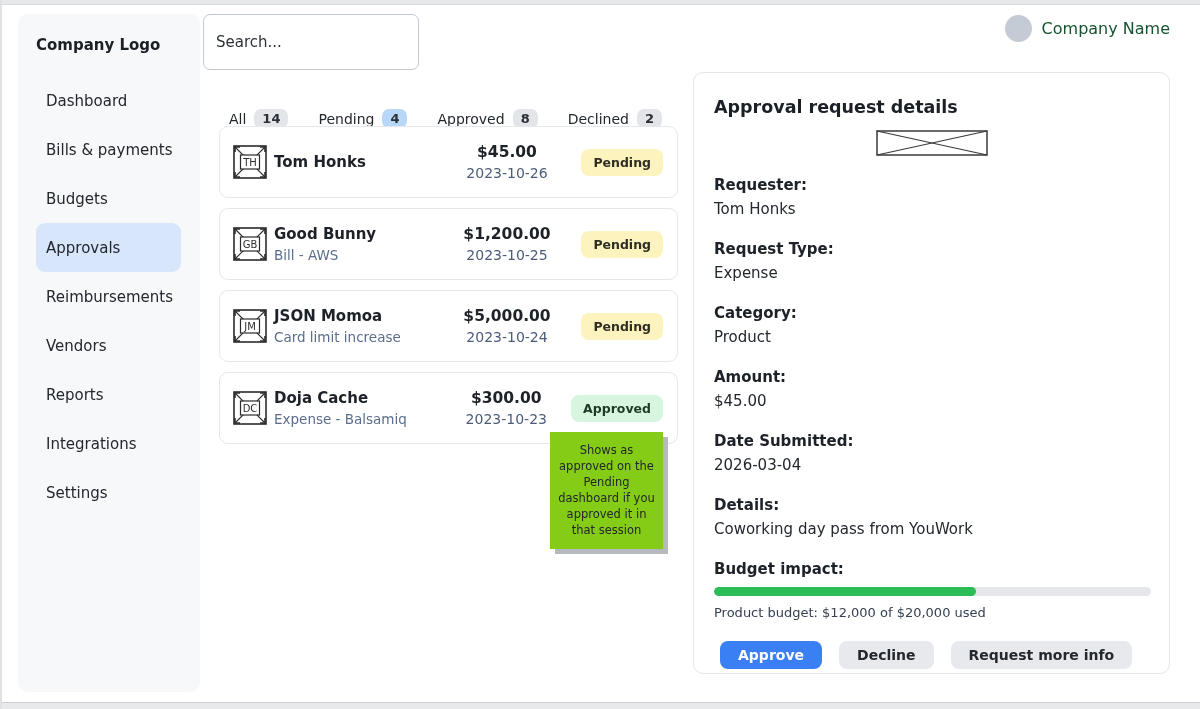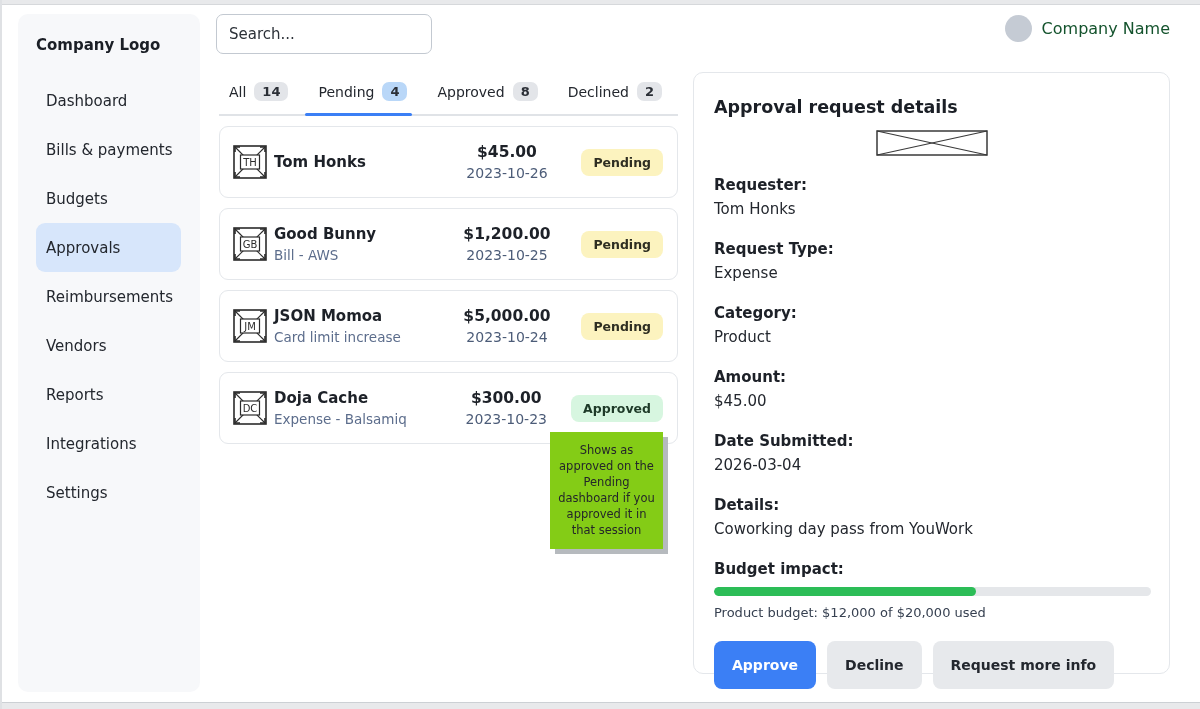--- a/index.html
+++ b/index.html
@@ -17,33 +17,33 @@
 
   
   .sidebar { position:absolute; left:16px; top:14px; width:182px; height:678px;
     background:#f7f8fa; border-radius:10px; padding-top:22px; }
   .logo { font-weight:bold; font-size:15px; padding-left:18px; margin-bottom:22px; color:#1b1f26; }
   .nav-item { height:49px; margin:0 19px 0 18px; display:flex; align-items:center;
     padding-left:10px; font-size:15px; border-radius:9px; color:#23272e; cursor:pointer; }
   .nav-item.active { background:#d7e6fb; }
 
   
-  .search-input { position:absolute; left:214px; top:14px; width:216px; height:40px;
+  .search-input { position:absolute; left:201px; top:14px; width:216px; height:56px;
     border:1.5px solid #c3c9d1; border-radius:7px; font-size:15px; padding:0 12px;
     font-family:inherit; color:#23272e; background:#fff; outline:none; }
   .search-input::placeholder { color:#2c3138; opacity:1; }
   .account { position:absolute; right:30px; top:15px; display:flex; align-items:center; gap:10px; }
   .account-avatar { width:27px; height:27px; border-radius:50%; background:#c5cbd4; }
   .account-name { font-size:16px; font-weight:400; color:#14532d; }
 
   
   .tabs { position:absolute; left:217px; top:78px; width:459px; display:flex; gap:30px;
     padding-left:10px; border-bottom:2px solid #e0e3e7; }
   .tab { display:flex; align-items:center; gap:8px; padding:4px 0 13px; position:relative;
-    font-size:14px; color:#23272e; cursor:pointer; }
+    font-size:14px; color:#23272e; cursor:pointer;margin-top:27px; }
   .tab-badge { background:#e3e5e9; border-radius:7px; padding:2px 8px; font-size:13px;
     font-weight:600; color:#2b2f36; }
   .tab.active .tab-badge { background:#b9d7f8; }
   .tab.active::after { content:""; position:absolute; left:-13px; right:-5px; bottom:-2px;
     height:3.5px; background:#3b7ff5; border-radius:4px; }
 
   
   .request-list { position:absolute; left:217px; top:126px; width:459px; }
   .request-card { height:72px; margin-bottom:10px; border:1px solid #e4e7eb; border-radius:9px;
     background:#fff; display:flex; align-items:center; padding:0 14px 0 12px; cursor:pointer; }
@@ -74,21 +74,21 @@
   .field-label { font-size:15px; font-weight:bold; line-height:21px; color:#1d2128; }
   .field-value { font-size:15px; line-height:22px; margin-top:2px; color:#23272e; }
   .budget { margin-top:20px; }
   .budget-label { font-size:15px; font-weight:bold; color:#1d2128; }
   .progress-track { margin-top:9px; height:9px; background:#e5e7ea; border-radius:6px;
     overflow:hidden; width:437px; }
   .progress-fill { height:100%; background:#2cbd57; border-radius:6px; width:0; }
   .budget-caption { margin-top:9px; font-size:13px; color:#374151; }
   .actions { margin-top:21px; display:flex; gap:11px; }
   .btn { border:none; font-family:inherit; font-size:14px; font-weight:600; border-radius:8px;
-    padding:16px 18px; cursor:pointer; color:#23272e; background:#e7e9ec; }
+    padding:6px 18px; cursor:pointer; color:#23272e; background:#e7e9ec;margin-left:6px; }
   .btn-primary { background:#3b7ff5; color:#ffffff; }
 </style>
 </head>
 <body>
 
 <div class="frame">
   <div class="edge-top"></div>
 
   <aside class="sidebar">
     <div class="logo">Company Logo</div>

